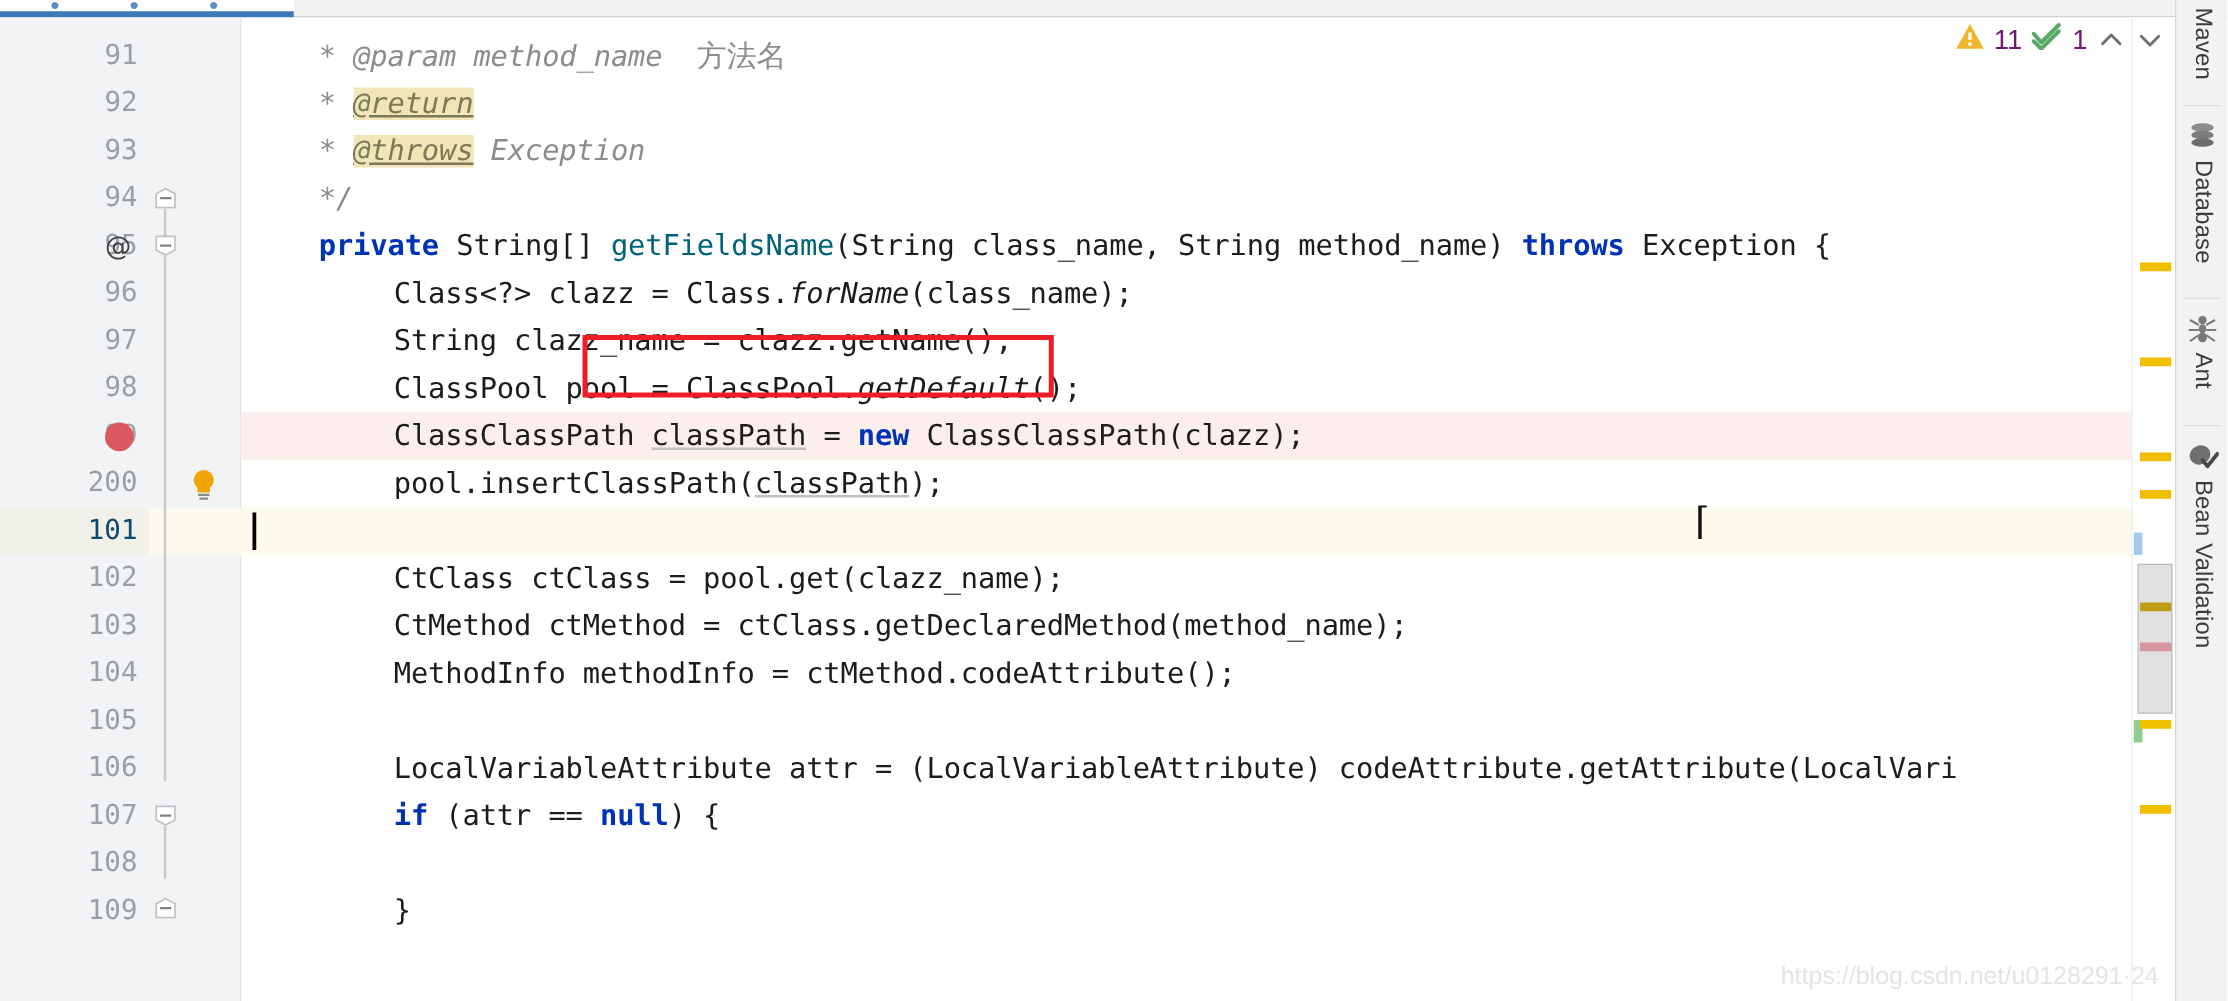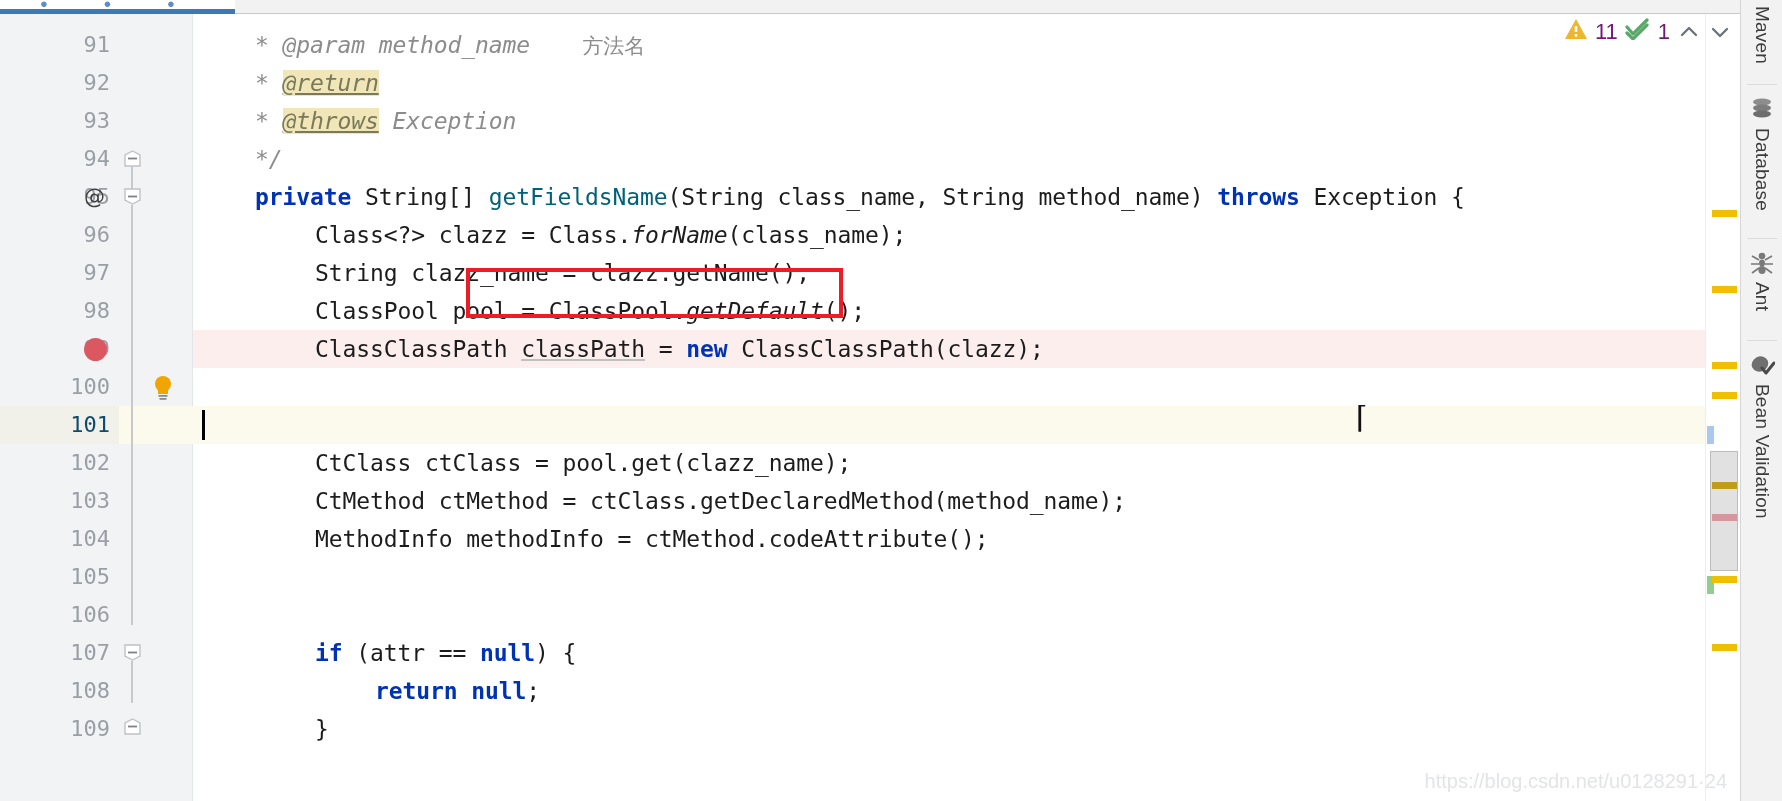--- a/index.html
+++ b/index.html
@@ -98,21 +98,21 @@
     font-size: 23px;
     color: #1c1c1c;
     letter-spacing: -0.1px;
   }
   .kw      { color: #0033b3; font-weight: 700; }
   .method  { color: #00627a; }
   .static  { color: #1c1c1c; font-style: italic; }
   .jdoc    { color: #8c8c8c; font-style: italic; }
   .jtag    { color: #8c8c8c; font-style: italic; }
   .jtag-hl { color: #7a7a5a; font-style: italic; text-decoration: underline; background: #f0e6b8; }
-  .cjk     { color: #8c8c8c; font-family: "DejaVu Sans", sans-serif; font-style: normal; font-size: 21px; margin-left: 25px; }
+  .cjk     { color: #8c8c8c; font-family: "DejaVu Sans", sans-serif; font-style: normal; font-size: 24px; }
   .warnunderline { text-decoration: underline; text-decoration-color: #c0c0c0; }
 
   
   .fold-line {
     position: absolute; left: 131px;
     width: 2px; background: #c7c9cb;
   }
   .fold-box {
     position: absolute; left: 124px;
     width: 17px; height: 17px;
@@ -267,21 +267,22 @@
         <div class="row" style="top: 278px;">
           <div class="row-num">98</div>
           <div class="code" style="left: 315px;">ClassPool pool = ClassPool.<span class="static">getDefault</span>();</div>
         </div>
         <div class="row" style="top: 316px;">
           <div class="lh-error"></div>
           <div class="row-num">99</div>
           <div class="code" style="left: 315px;">ClassClassPath <span class="warnunderline">classPath</span> = <span class="kw">new</span> ClassClassPath(clazz);</div>
         </div>
         <div class="row" style="top: 354px;">
-          <div class="row-num">100</div>
+          <div class="row-num">200</div>
+          <div class="code" style="left: 315px;">pool.insertClassPath(<span class="warnunderline">classPath</span>);</div>
         </div>
         <div class="row" style="top: 392px;">
           <div class="lh-currentnum"></div>
           <div class="lh-current"></div>
           <div class="row-num cur">101</div>
           <div class="code" style="left: 255px;"></div>
         </div>
         <div class="row" style="top: 430px;">
           <div class="row-num">102</div>
           <div class="code" style="left: 315px;">CtClass ctClass = pool.get(clazz_name);</div>
@@ -292,28 +293,28 @@
         </div>
         <div class="row" style="top: 506px;">
           <div class="row-num">104</div>
           <div class="code" style="left: 315px;">MethodInfo methodInfo = ctMethod.codeAttribute();</div>
         </div>
         <div class="row" style="top: 544px;">
           <div class="row-num">105</div>
         </div>
         <div class="row" style="top: 582px;">
           <div class="row-num">106</div>
+          <div class="code" style="left: 315px;">LocalVariableAttribute attr = (LocalVariableAttribute) codeAttribute.getAttribute(LocalVari</div>
         </div>
         <div class="row" style="top: 620px;">
           <div class="row-num">107</div>
           <div class="code" style="left: 315px;"><span class="kw">if</span> (attr == <span class="kw">null</span>) {</div>
         </div>
         <div class="row" style="top: 658px;">
           <div class="row-num">108</div>
-          <div class="code" style="left: 375px;"><span class="kw">return</span> <span class="kw">null</span>;</div>
         </div>
         <div class="row" style="top: 696px;">
           <div class="row-num">109</div>
           <div class="code" style="left: 315px;">}</div>
         </div>
       </div>
 
     <div class="redbox" style="left:466px; top:254px; width:377px; height:50px;"></div>
 
     <div class="ibeam" style="left:1356px; top:389px;">⌈</div>

